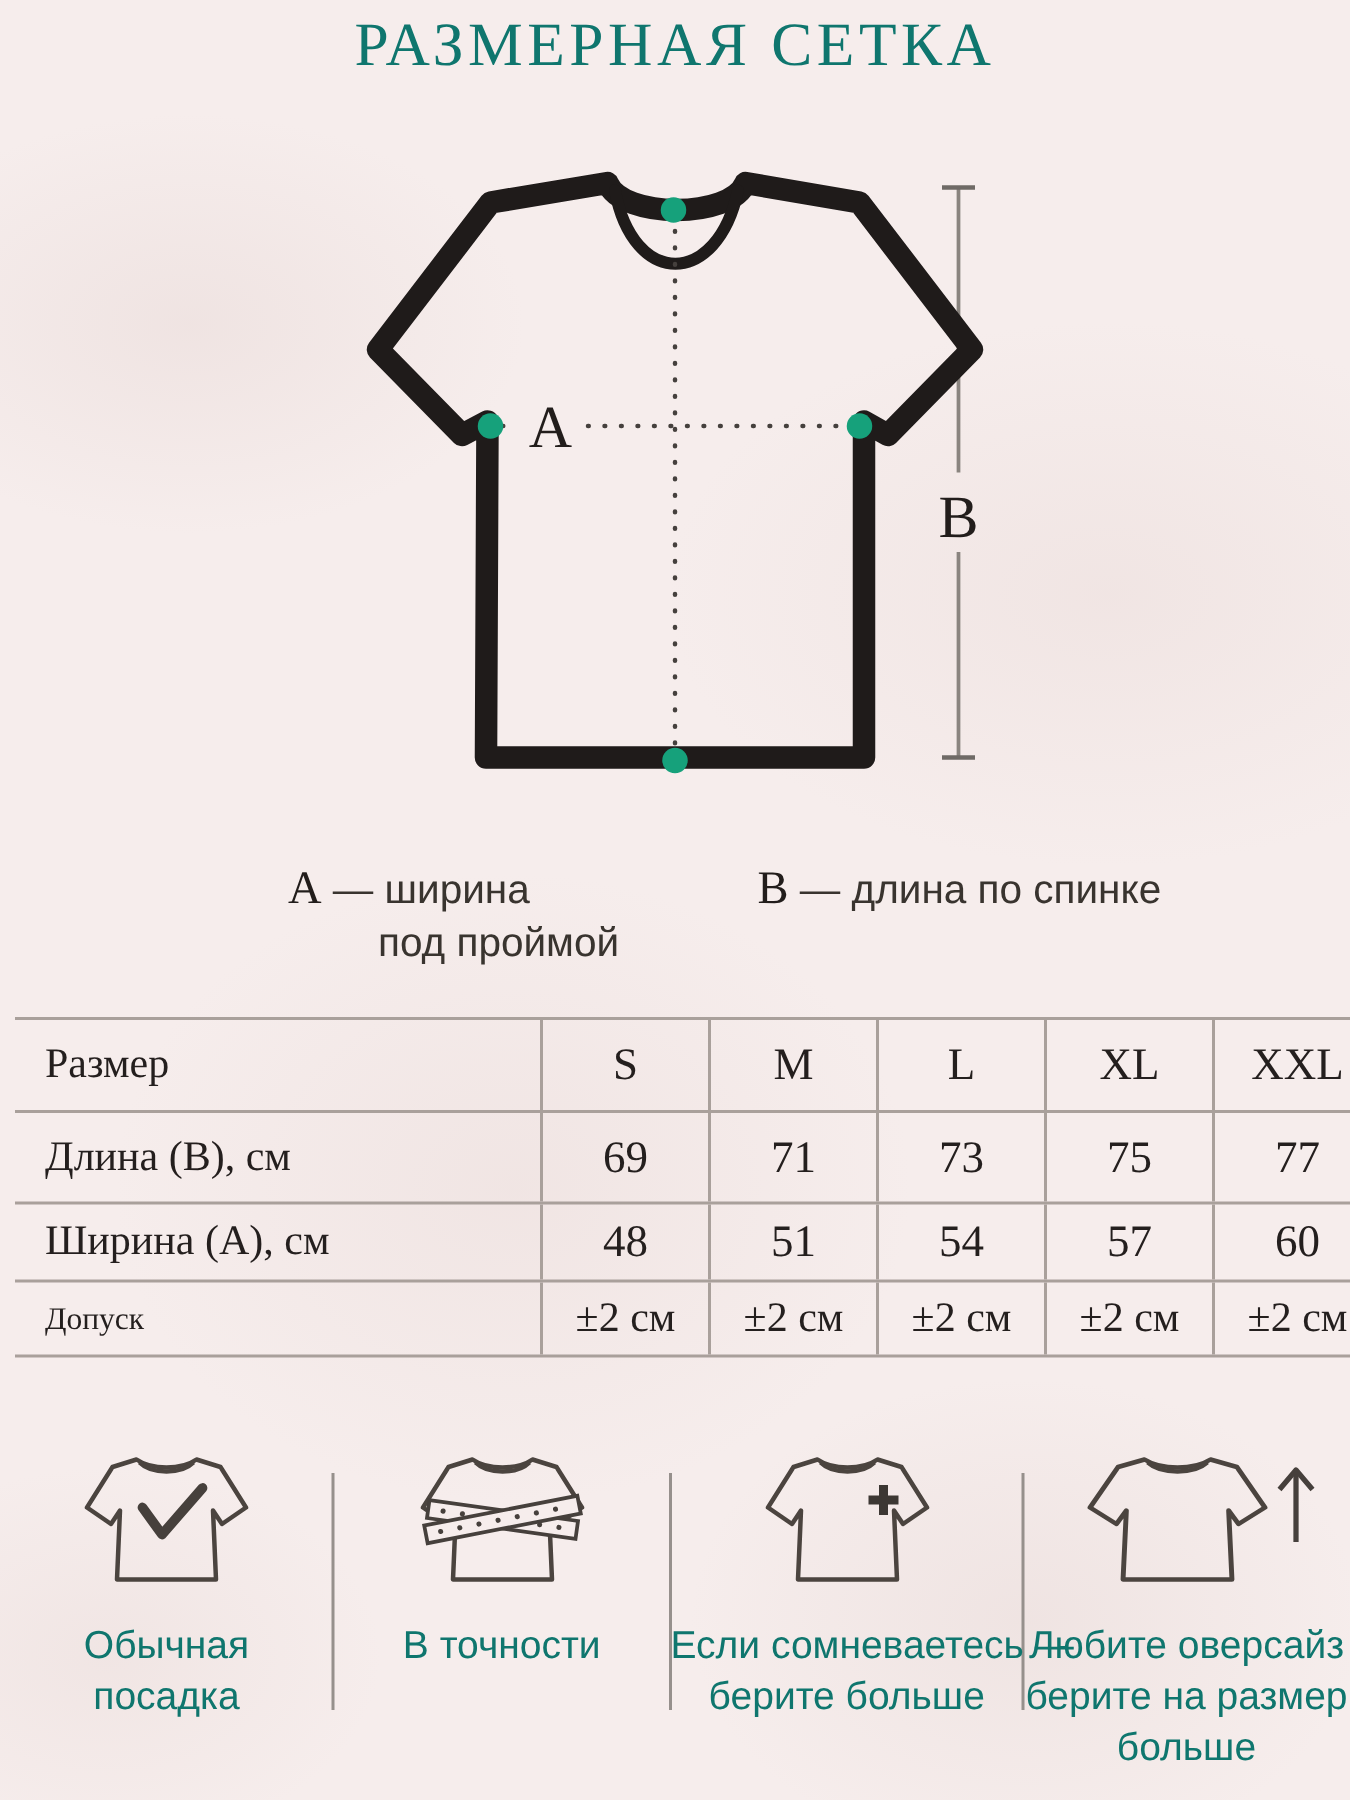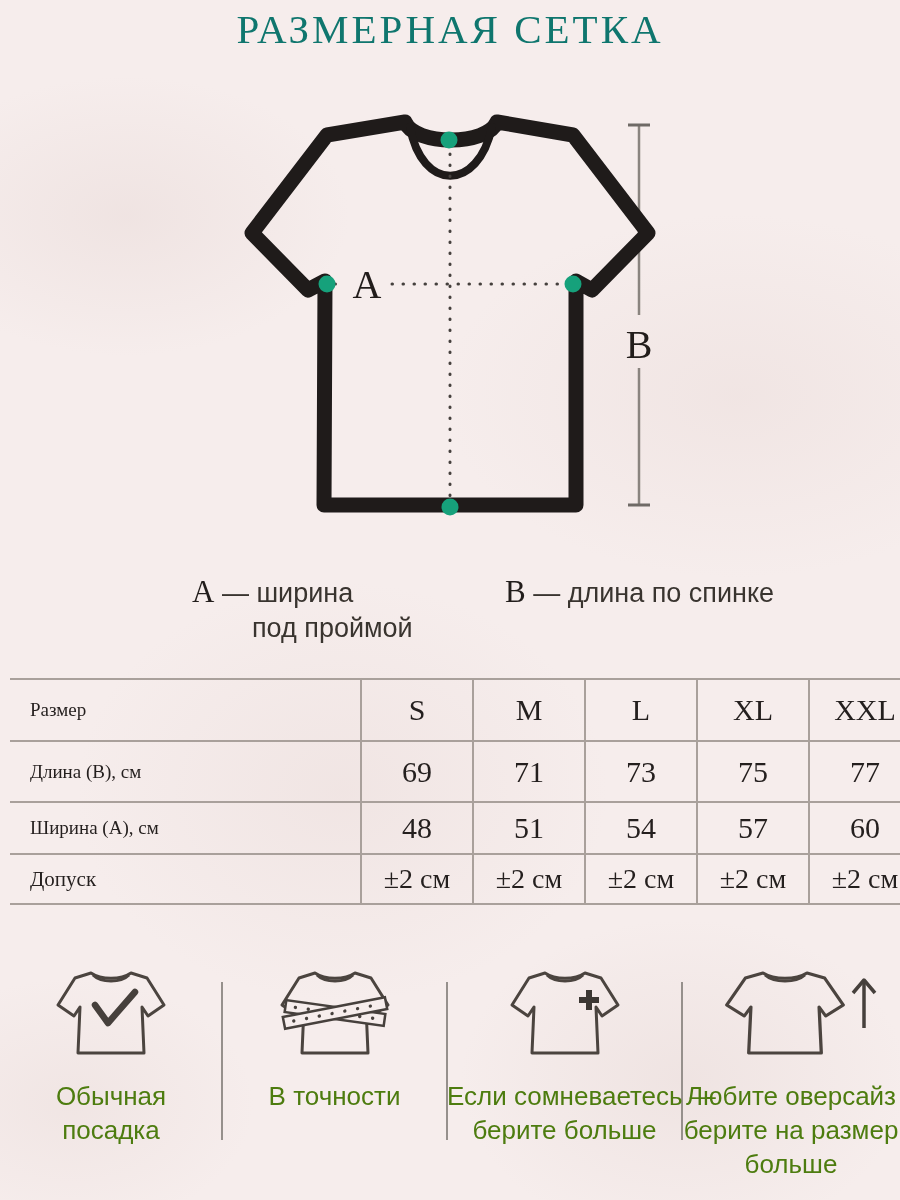--- a/index.html
+++ b/index.html
@@ -30,34 +30,34 @@
 
   table.size-table{
     position:absolute;left:10px;top:678px;width:880px;
     border-collapse:collapse;table-layout:fixed;
     font-family:"Liberation Serif",serif;color:#241f1e;
   }
   .size-table td{padding:0;vertical-align:middle;}
   .size-table tr td{border-bottom:2px solid #a9a09b;}
   .size-table tr.r1 td{border-top:2px solid #a9a09b;}
   .size-table td + td{border-left:2px solid #a9a09b;}
-  .size-table td.lbl{width:330px;text-align:left;padding-left:20px;font-size:19px;}
+  .size-table td.lbl{width:330px;text-align:left;padding-left:20px;font-size:28px;}
   .size-table td.val{width:110px;text-align:center;font-size:30px;}
   .size-table tr.r1 td{height:60px;}
   .size-table tr.r2 td{height:59px;}
   .size-table tr.r3 td{height:50px;}
   .size-table tr.r4 td{height:48px;font-size:28px;}
   .size-table tr.r4 td.lbl{font-size:21px;}
 
   .fit-icon{position:absolute;top:966px;}
   .fit-divider{position:absolute;top:982px;width:2px;height:158px;background:#96908c;}
   .dv1{left:221px;} .dv2{left:446px;} .dv3{left:681px;}
   .fit-caption{
     position:absolute;top:1079px;text-align:center;
-    font-size:26px;line-height:34px;color:#4d7c0f;white-space:nowrap;
+    font-size:26px;line-height:34px;color:#0f766e;white-space:nowrap;
   }
   .cap1{left:0;width:222px;} .cap2{left:222px;width:225px;}
   .cap3{left:447px;width:235px;} .cap4{left:682px;width:218px;}
 </style>
 </head>
 <body>
 
 <div class="title">РАЗМЕРНАЯ СЕТКА</div>
 
 <svg id="diagram" width="440" height="445" viewBox="0 0 440 445">

